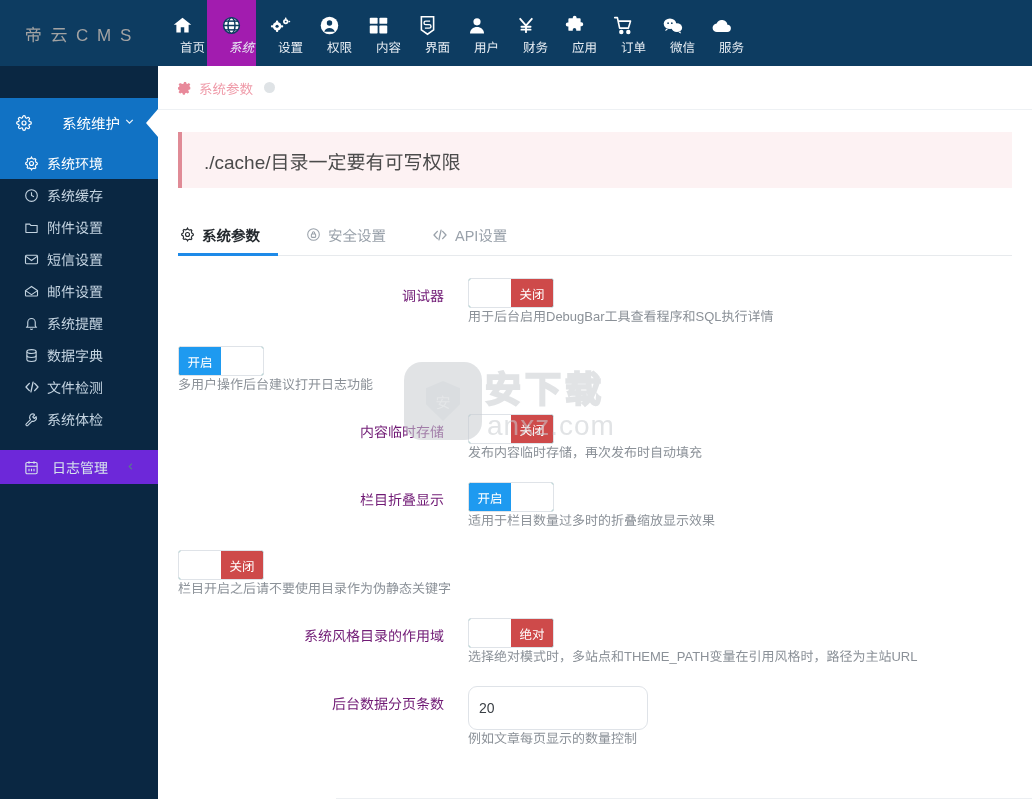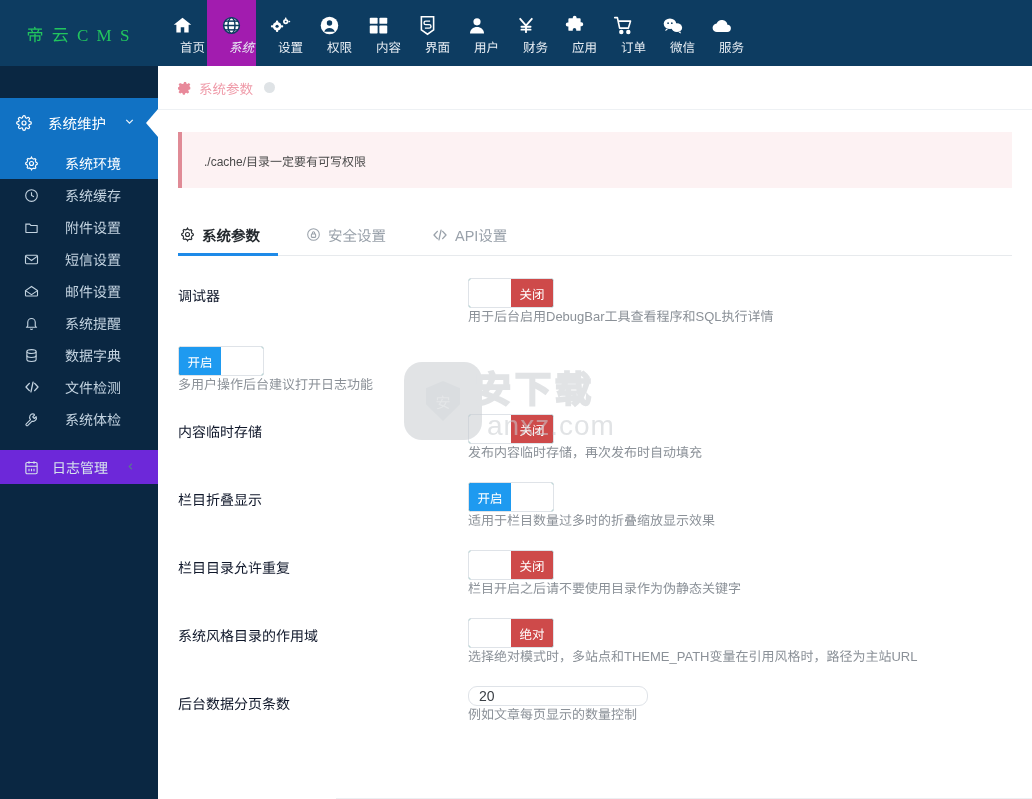--- a/index.html
+++ b/index.html
@@ -15,23 +15,22 @@
   
   .topnav {
     position: absolute; top: 0; left: 0;
     width: 1032px; height: 66px;
     background: #0d3c61;
     display: flex; align-items: stretch;
   }
   .brand {
     width: 158px; height: 66px;
     display: flex; align-items: center; justify-content: center;
-    color: #22c55e; font-size: 17px; letter-spacing: 2px;
+    color: #a3a3a3; font-size: 17px; letter-spacing: 2px;
     font-weight: 400;
-    font-family: Liberation Serif, serif;
   }
   .navitems { display: flex; align-items: stretch; height: 66px; }
   .navitem {
     width: 49px; height: 66px;
     display: flex; flex-direction: column;
     align-items: center; justify-content: center;
     color: #e8eef4; cursor: pointer;
     padding-top: 2px;
   }
   .navitem + .navitem { margin-left: 0px; }
@@ -51,39 +50,39 @@
     overflow: hidden;
   }
   .side-pad { height: 32px; }
   .side-group {
     position: relative;
     height: 49px; display: flex; align-items: center;
     padding-left: 16px; color: #ffffff; font-size: 14.5px;
     background: #1172c4; cursor: pointer;
   }
   .side-group .sg-icon { width: 22px; display:flex; align-items:center; }
-  .side-group .sg-label { margin-left: 10px; }
+  .side-group .sg-label { margin-left: 24px; }
   .side-group .sg-caret {
     position: absolute; right: 22px; top: 50%; transform: translateY(-50%);
     opacity: .9;
   }
   .side-group .notch {
     position: absolute; right: 0; top: 50%; transform: translateY(-50%);
     width: 0; height: 0;
     border-top: 14px solid transparent;
     border-bottom: 14px solid transparent;
     border-right: 12px solid #ffffff;
   }
   .side-item {
     height: 32px; display: flex; align-items: center;
     padding-left: 24px; color: #c3d3e0; font-size: 14px;
     cursor: pointer;
   }
   .side-item .si-icon { width: 20px; display:flex; align-items:center; color:#c3d3e0; }
-  .side-item .si-label { margin-left: 21px; }
+  .side-item .si-label { margin-left: 3px; }
   .side-item.active { background: #1172c4; color: #ffffff; }
   .side-item.active .si-icon { color: #ffffff; }
   .side-item.spaced { margin-top: 15px; }
   .side-item.logs {
     position: relative;
     background: #6d28d9; color: #d5e2ec; height: 34px;
   }
   .side-item.logs .si-icon { color: #d5e2ec; }
   .side-item.logs .collapse-chevron {
     position: absolute; right: 22px; top: 50%; transform: translateY(-50%);
@@ -109,21 +108,21 @@
     background: #dfe3e6;
   }
 
   .alertwrap { padding: 22px 20px 0 20px; }
   .alert {
     background: #fdf2f3;
     border-left: 4px solid #e08b96;
     height: 56px;
     display: flex; align-items: center;
     padding-left: 22px;
-    color: #4b4b4b; font-size: 12px;
+    color: #4b4b4b; font-size: 19px;
   }
 
   .panel { margin: 26px 20px 0 20px; }
   .tabs {
     display: flex; align-items: flex-end;
     border-bottom: 1px solid #e7eaed;
     height: 42px;
   }
   .tab {
     display: flex; align-items: center; height: 41px;
@@ -135,23 +134,23 @@
   .tab.active { color: #24292e; font-weight: 600; }
   .tab.active::after {
     content: ""; position: absolute; left: 0; right: 0; bottom: -1px;
     height: 3px; background: #1e8ae8;
   }
 
   
   .form { padding-top: 22px; }
   .frow { display: flex; margin-bottom: 8px; }
   .flabel {
-    width: 290px; 
+    width: 290px; text-align: right;
     padding-right: 24px; padding-top: 7px;
-    font-size: 14px; color: #0f172a;
+    font-size: 14px; color: #701a75;
     flex-shrink: 0;
   }
   .fctrl { flex: 1; }
   .switch {
     width: 86px; height: 30px;
     border: 1px solid #dfe3e8; border-radius: 3px;
     background: #0f766e; display: flex; overflow: hidden;
     cursor: pointer;
     justify-content: space-between;
   }
@@ -161,21 +160,21 @@
   }
   .switch.off .on-half  { background: #ffffff; }
   .switch.off .off-half { background: #ce4a4a; }
   .switch.on  .on-half  { background: #1e9af0; }
   .switch.on  .off-half { background: #ffffff; }
   .hint {
     font-size: 13px; color: #8b9198;
     line-height: 18px;
   }
   .textinput {
-    width: 180px; height: 20px;
+    width: 180px; height: 44px;
     border: 1px solid #dfe3e8; border-radius: 9px;
     padding: 0 10px; font-size: 14px; color: #3b4046;
     font-family: "Liberation Sans", sans-serif;
     background: #fff; outline: none;
   }
   .frow.big { margin-bottom: 20px; }
 
   
   .watermark {
     position: absolute; left: 395px; top: 352px;
@@ -188,21 +187,21 @@
     background: #c9cdd1;
     display: flex; align-items: center; justify-content: center;
   }
   .wm-shield {
     width: 34px; height: 40px; background: #bdc2c7;
     clip-path: polygon(50% 0%, 100% 18%, 100% 58%, 50% 100%, 0% 58%, 0% 18%);
     display:flex; align-items:center; justify-content:center;
     color:#cfd3d7; font-size: 15px;
   }
   .wm-top {
-    position: absolute; left: 80px; top: 8px;
+    position: absolute; left: 90px; top: 8px;
     font-size: 36px; color: transparent;
     -webkit-text-stroke: 2px #c9cdd1;
     letter-spacing: 4px; white-space: nowrap;
     font-family: "DejaVu Sans", sans-serif; font-weight: 700;
   }
   .wm-bot {
     position: absolute; left: 92px; top: 58px;
     font-size: 28px; color: #c9cdd1;
     letter-spacing: 1px; white-space: nowrap;
     font-family: "Liberation Sans", sans-serif;
@@ -566,21 +565,20 @@
               <div class="switch on">
                 <div class="half on-half">
                   <span>开启</span>
                 </div>
                 <div class="half off-half"></div>
               </div>
               <div class="hint">适用于栏目数量过多时的折叠缩放显示效果</div>
             </div>
           </div>
           <div class="frow big">
-            <div class="flabel">栏目目录允许重复</div>
             <div class="fctrl">
               <div class="switch off">
                 <div class="half on-half"></div>
                 <div class="half off-half">
                   <span>关闭</span>
                 </div>
               </div>
               <div class="hint">栏目开启之后请不要使用目录作为伪静态关键字</div>
             </div>
           </div>

